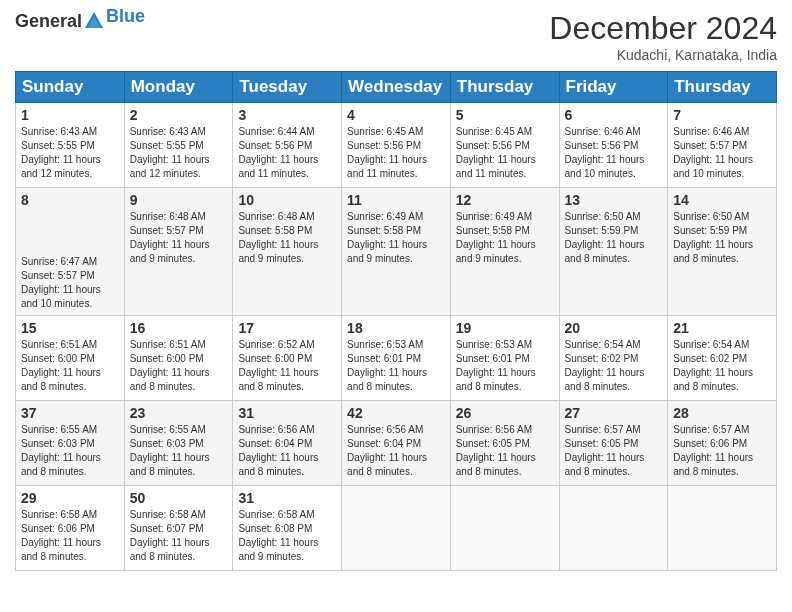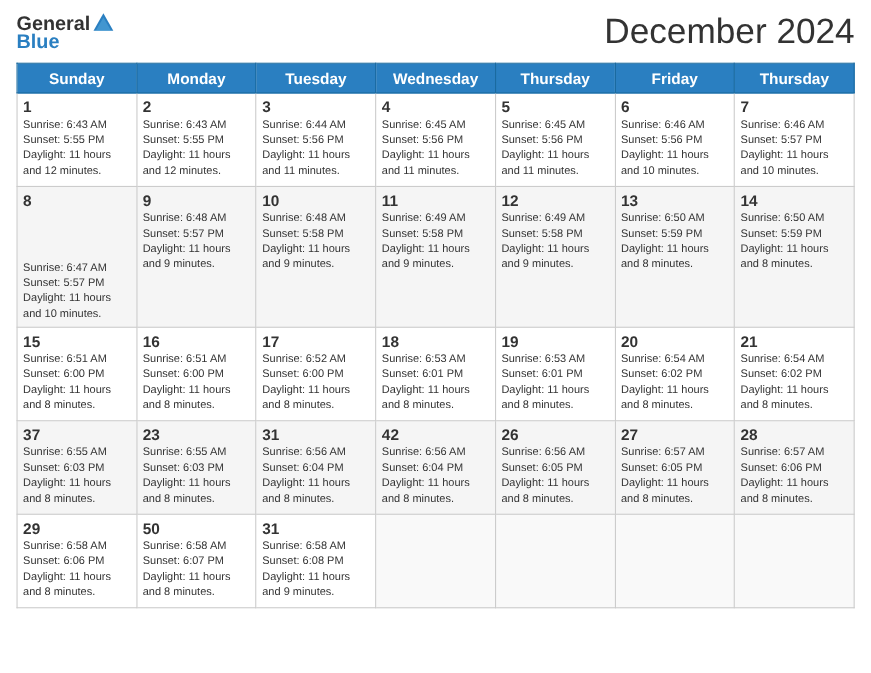--- a/index.html
+++ b/index.html
@@ -16,21 +16,20 @@
       padding: 10px 15px;
     }
     .header {
       display: flex;
       align-items: flex-start;
       justify-content: space-between;
       margin-bottom: 8px;
     }
     .logo {
       display: flex;
-      flex-direction: column;
       align-items: flex-start;
     }
     .logo-text {
       display: flex;
       align-items: center;
     }
     .title-section {
       text-align: right;
     }
     .month-title {
@@ -43,23 +42,23 @@
       color: #555;
     }
     .calendar {
       width: 100%;
       border-collapse: collapse;
       table-layout: fixed;
     }
     .calendar th {
       background-color: #2a7fc1;
       color: white;
-      text-align: center;
+      text-align: left;
       padding: 5px 6px;
-      font-size: 14px;
+      font-size: 17px;
       font-weight: bold;
       border: 1px solid #1a6aa0;
     }
     .calendar td {
       border: 1px solid #ccc;
       vertical-align: top;
       padding: 4px 5px;
       font-size: 10px;
       color: #333;
       height: 85px;
@@ -93,20 +92,21 @@
         <span style="font-size:18px;font-weight:bold;color:#333;">General</span>
         <svg width="22" height="22" viewBox="0 0 22 22" style="margin: 0 1px;">
           <polygon points="11,2 20,18 2,18" fill="#2a7fc1"></polygon>
           <polygon points="11,6 18,18 4,18" fill="#5aaee0" opacity="0.5"></polygon>
         </svg>
       </div>
       <span style="font-size:18px;font-weight:bold;color:#2a7fc1;margin-top:-4px;">Blue</span>
     </div>
     <div class="title-section">
       <div class="month-title">December 2024</div>
+      <div class="location">Kudachi, Karnataka, India</div>
     </div>
   </div>
 
   <table class="calendar">
     <thead>
       <tr>
       <th>Sunday</th>
           <th>Monday</th>
           <th>Tuesday</th>
           <th>Wednesday</th>

